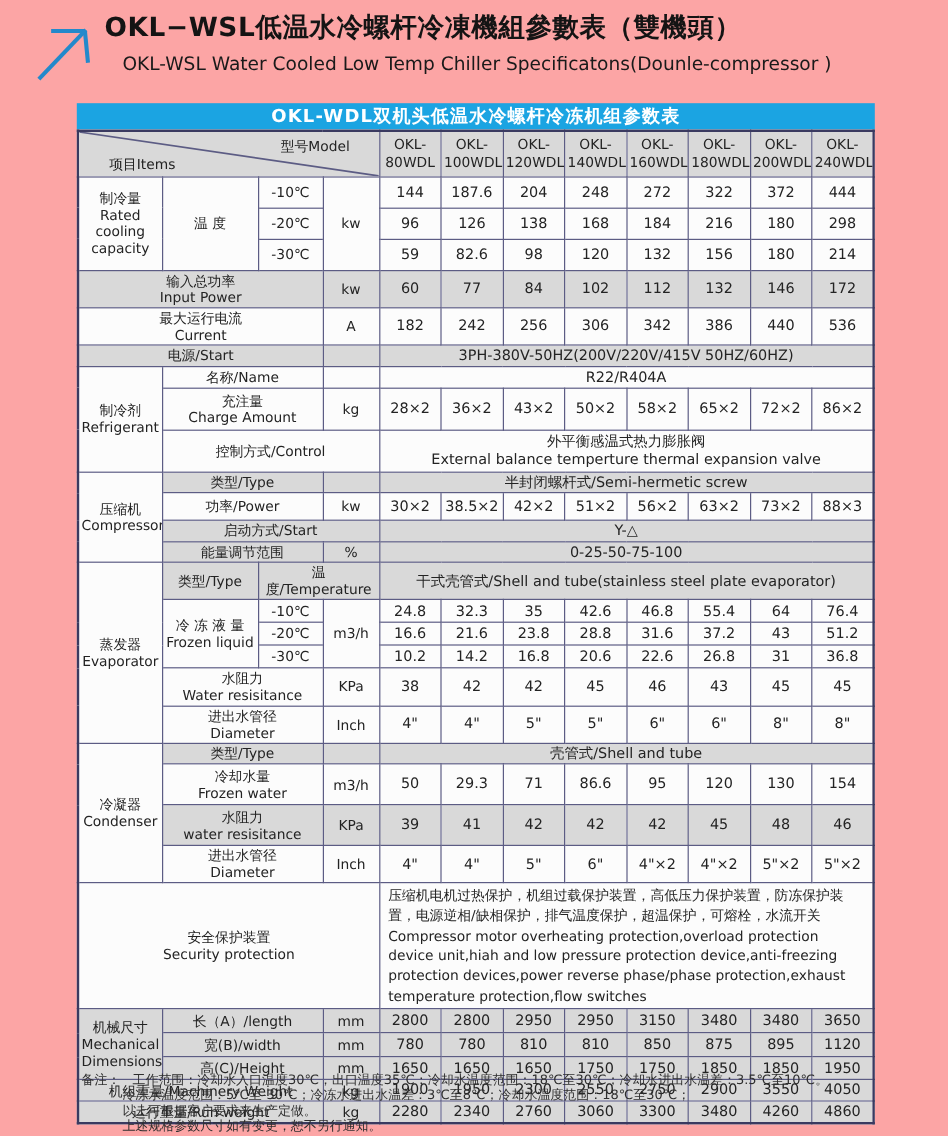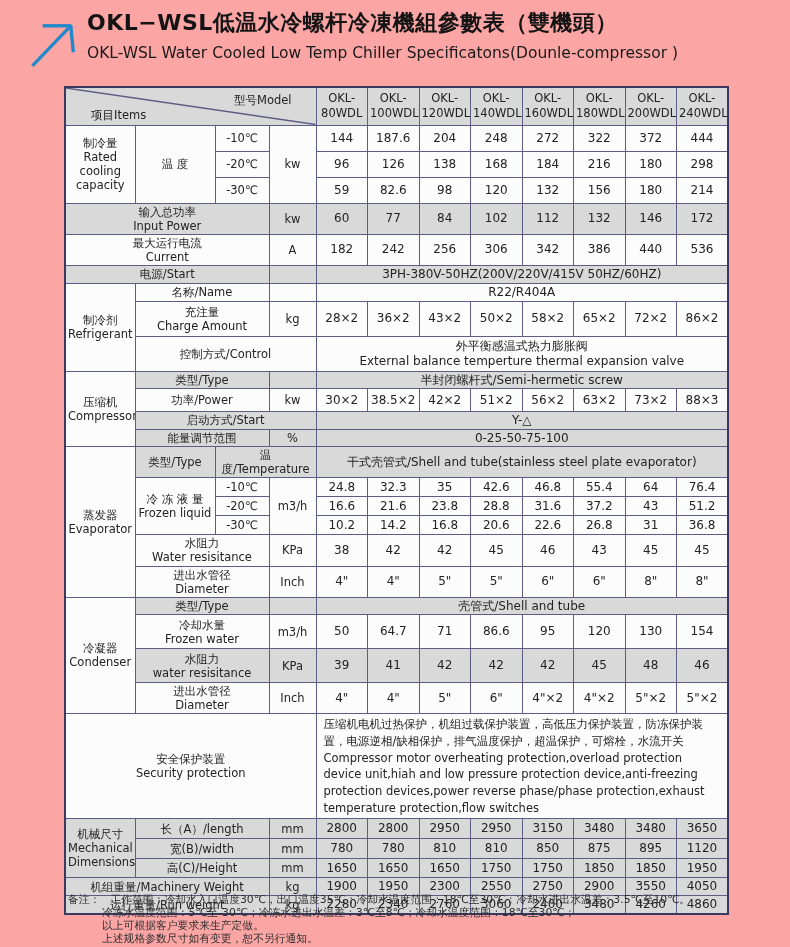--- a/index.html
+++ b/index.html
@@ -1,21 +1,21 @@
 <!DOCTYPE html>
 <html><head>
 <meta charset="utf-8">
 <style>
   html,body{margin:0;padding:0;background:#fff;}
   .page{position:relative;width:790px;height:947px;background:#fca5a5;overflow:hidden;
         font-family:"DejaVu Sans","Liberation Sans",sans-serif;color:#222;}
   
   .logo{position:absolute;left:22px;top:13px;}
   .t1{position:absolute;left:87px;top:8px;font-size:22px;font-weight:700;color:#141414;letter-spacing:.5px;white-space:nowrap;}
-  .t2{position:absolute;left:87px;top:44px;font-size:15.5px;font-weight:500;color:#1a1a1a;white-space:nowrap;}
+  .t2{position:absolute;left:102px;top:44px;font-size:15.5px;font-weight:500;color:#1a1a1a;white-space:nowrap;}
   
   .tablewrap{position:absolute;left:64px;top:86px;width:665px;}
   .tbar{box-sizing:border-box;width:100%;height:22px;line-height:22px;background:#1ba4e2;
         color:#fff;font-weight:700;font-size:15px;text-align:center;letter-spacing:1px;}
   table{border-collapse:collapse;table-layout:fixed;width:100%;border:2px solid #3a3a60;background:#fff;}
   col.c1{width:70px}col.c2{width:80px}col.c3{width:54px}col.c4{width:47px}
   td{border:1px solid #5c5c84;background:#fcfcfc;text-align:center;vertical-align:middle;
      padding:1px 2px;font-size:12px;line-height:1.22;color:#232323;overflow:hidden;}
   td.lab,td.grp,td.unit{font-size:11.5px;margin-top:20px;}
   .pre{white-space:pre-line;}
@@ -44,20 +44,21 @@
 
   <svg class="logo" width="60" height="58" viewBox="0 0 70 68">
     <line x1="24" y1="15" x2="57" y2="15" stroke="#2389cb" stroke-width="4"></line>
     <line x1="57" y1="15" x2="60" y2="46" stroke="#2389cb" stroke-width="4"></line>
     <line x1="58" y1="14" x2="12" y2="62" stroke="#2389cb" stroke-width="4"></line>
   </svg>
   <div class="t1">OKL−WSL低温水冷螺杆冷凍機組參數表（雙機頭）</div>
   <div class="t2">OKL-WSL Water Cooled Low Temp Chiller Specificatons(Dounle-compressor )</div>
 
   <div class="tablewrap">
+    <div class="tbar">OKL-WDL双机头低温水冷螺杆冷冻机组参数表</div>
     <table>
       <colgroup>
         <col class="c1">
           <col class="c2">
           <col class="c3">
           <col class="c4">
         <col>
           <col>
           <col>
           <col>
@@ -298,21 +299,21 @@
 Condenser</td>
           <td colspan="2" class="lab">类型/Type</td>
           <td class="unit"></td>
           <td colspan="8">壳管式/Shell and tube</td>
         </tr>
         <tr style="height:34px">
           <td colspan="2" class="lab pre">冷却水量
 Frozen water</td>
           <td class="unit">m3/h</td>
         <td class="v">50</td>
-            <td class="v">64.7</td>
+            <td class="v">29.3</td>
             <td class="v">71</td>
             <td class="v">86.6</td>
             <td class="v">95</td>
             <td class="v">120</td>
             <td class="v">130</td>
             <td class="v">154</td>
           </tr>
         <tr class="g" style="height:34px">
           <td colspan="2" class="lab pre">水阻力
 water resisitance</td>
@@ -401,21 +402,21 @@
             <td class="v">3550</td>
             <td class="v">4050</td>
           </tr>
         <tr class="g" style="height:18px">
           <td colspan="3" class="lab">运行重量/Run weight</td>
           <td class="unit">kg</td>
         <td class="v">2280</td>
             <td class="v">2340</td>
             <td class="v">2760</td>
             <td class="v">3060</td>
-            <td class="v">2400</td>
+            <td class="v">3300</td>
             <td class="v">3480</td>
             <td class="v">4260</td>
             <td class="v">4860</td>
           </tr>
 
       </tbody>
     </table>
   </div>
 
   <div class="notes">

